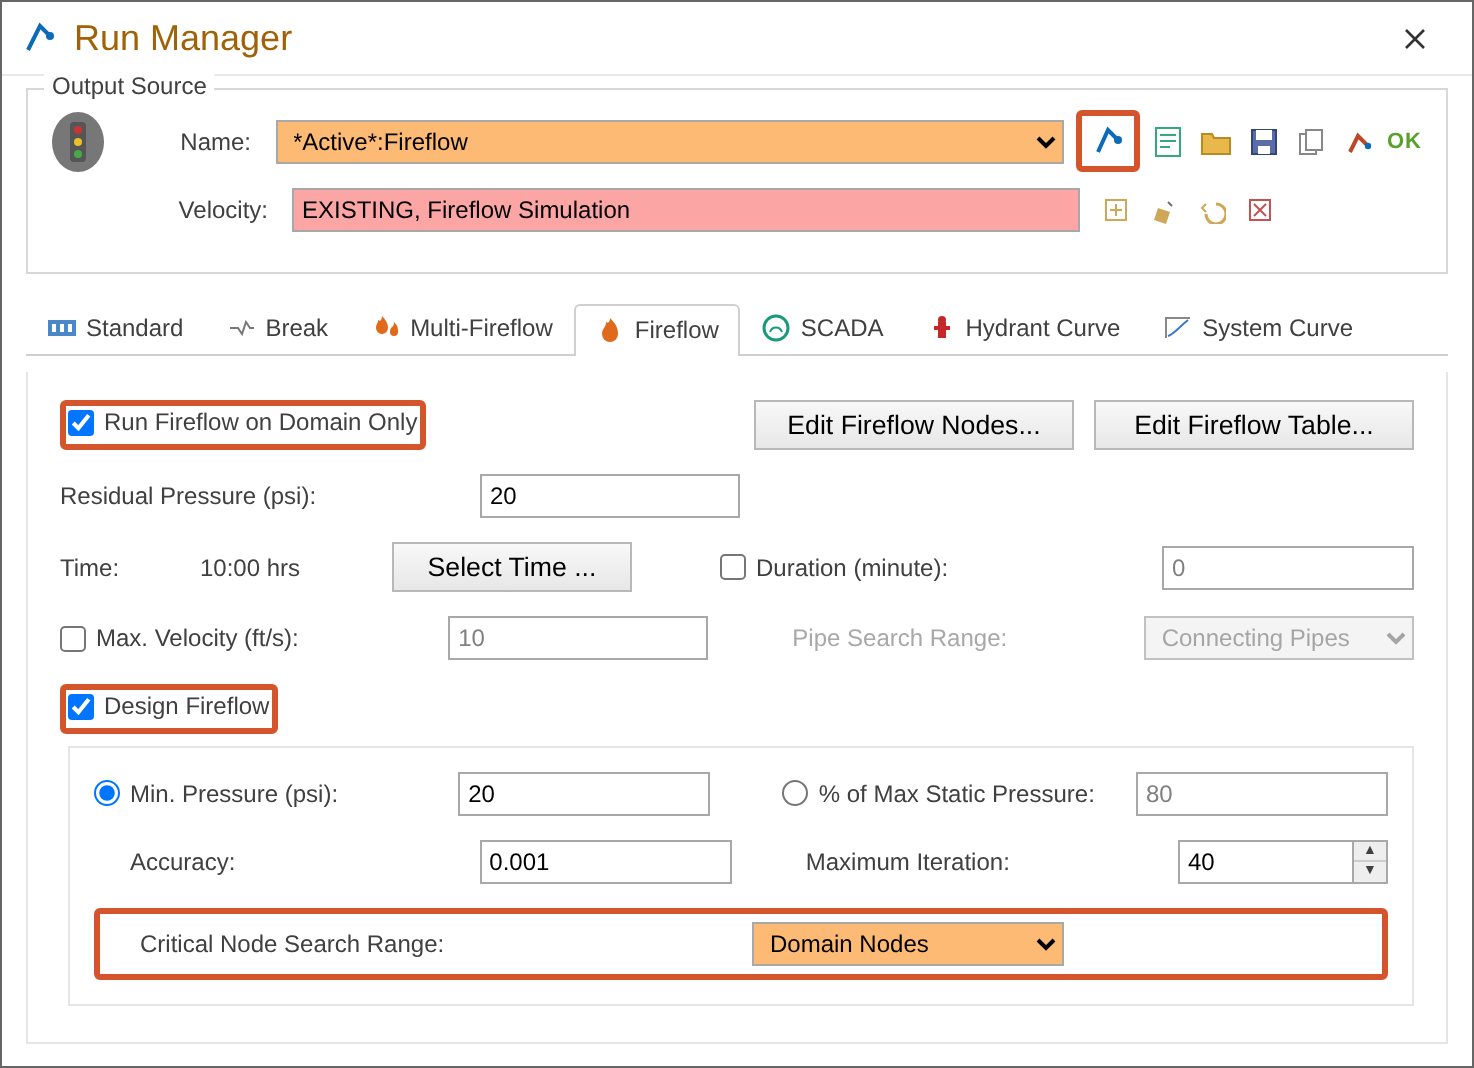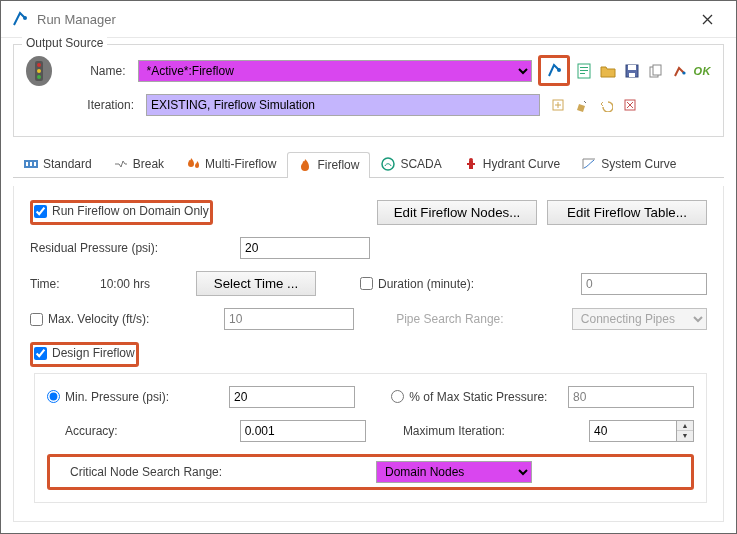--- a/index.html
+++ b/index.html
@@ -1,34 +1,34 @@
 <!DOCTYPE html>
 <html><head>
 <meta charset="utf-8">
 <style>
   * { box-sizing: border-box; }
   body { margin: 0; padding: 0; font-family: "Segoe UI", Tahoma, sans-serif; font-size: 12px; background: #fff; color: #404040; }
   .window { width: 737px; height: 534px; border: 1px solid #666; background: #fff; display: flex; flex-direction: column; }
   .titlebar { display: flex; align-items: center; padding: 6px 10px; border-bottom: 1px solid #e8e8e8; }
   .titlebar .ticon { width:18px; height:18px; margin-right:8px; display:inline-flex; align-items:center; justify-content:center; }
-  .titlebar .title { flex:1; font-size:13px; color:#737373; }
+  .titlebar .title { flex:1; font-size:18px; color:#a16207; }
   .titlebar .close { width:38px; height:24px; display:flex; align-items:center; justify-content:center; font-size:13px; }
   .content { padding: 6px 12px 0 12px; flex:1; }
   .fieldset { border:1px solid #d8d8d8; padding:10px 12px 12px 12px; position:relative; }
   .legend { position:absolute; top:-9px; left:8px; background:#fff; padding:0 4px; font-size:12px; color:#404040; }
   .os-row { display:flex; align-items:center; margin-bottom:8px; gap:6px; }
   .os-row .labcol { width:104px; text-align:right; padding-right:6px; }
   .os-row.first .labcol { padding-left:28px; text-align:left; width:104px; }
   .bigicon { width:30px; height:30px; border-radius:50%; background:#777; display:flex; align-items:center; justify-content:center; margin-right:4px; }
   .select { flex:0 0 394px; }
   select, input[type=text] { font: inherit; border:1px solid #a8a8a8; background:#fff; padding:2px 4px; height:22px; }
-  select { height:22px; background:#d946ef; }
+  select { height:22px; background:#fdba74; }
   .txt-ro { background:#f0f0f0; color:#808080; }
   .iconbtn { width:20px; height:20px; display:inline-flex; align-items:center; justify-content:center; margin-left:2px; }
-  .iconstrip { display:flex; align-items:center; gap:2px; margin-left:0;font-style:italic; }
+  .iconstrip { display:flex; align-items:center; gap:2px; margin-left:0; }
   .hl { border:3px solid #d4542c; border-radius:3px; padding:1px; }
   .tabs { display:flex; border-bottom:1px solid #d0d0d0; margin:14px 0 8px 0; gap:0; }
   .tab { display:flex; align-items:center; gap:5px; padding:5px 10px 6px 10px; border:1px solid transparent; border-bottom:none; cursor:default; }
   .tab.active { border-color:#d0d0d0; background:#fff; border-radius:3px 3px 0 0; position:relative; top:1px; background:linear-gradient(#fff,#fff); }
   .tab .ticon2 { width:14px; height:14px; display:inline-flex; align-items:center; justify-content:center; }
   .panel { border:1px solid #e5e5e5; border-top:none; padding:14px 16px 18px 16px; }
   .row { display:flex; align-items:center; margin-bottom:12px; gap:10px; }
   .lcol { width:200px; }
   .mcol { width:130px; }
   .r-lcol { width:180px; }
@@ -123,22 +123,22 @@
                 <path d="M3 13l4-8 5 5" stroke="#b84a2a" stroke-width="2" fill="none"></path>
                 <circle cx="12" cy="10" r="1.6" fill="#0a6bb8"></circle>
               </svg>
             </span>
           <span class="ok">OK</span>
         </div>
       </div>
 
       <div class="os-row">
         <div style="width:38px;"></div>
-        <div class="labcol" style="width:70px;">Iteration:</div>
-        <input type="text" readonly="" style="flex: 0 0 394px; background: #c4b5fd;" value="EXISTING, Fireflow Simulation">
+        <div class="labcol" style="width:70px;">Velocity:</div>
+        <input type="text" readonly="" style="flex: 0 0 394px; background: #fca5a5;" value="EXISTING, Fireflow Simulation">
         <div class="iconstrip reference-actions">
           <span class="iconbtn">
               <svg width="14" height="14">
                 <rect x="2" y="2" width="10" height="10" fill="none" stroke="#c79a3a"></rect>
                 <path d="M7 4v6M4 7h6" stroke="#c79a3a"></path>
               </svg>
             </span>
           <span class="iconbtn">
               <svg width="14" height="14">
                 <path d="M2 12l2-6 6 2-2 6z" fill="#c79a3a"></path>

